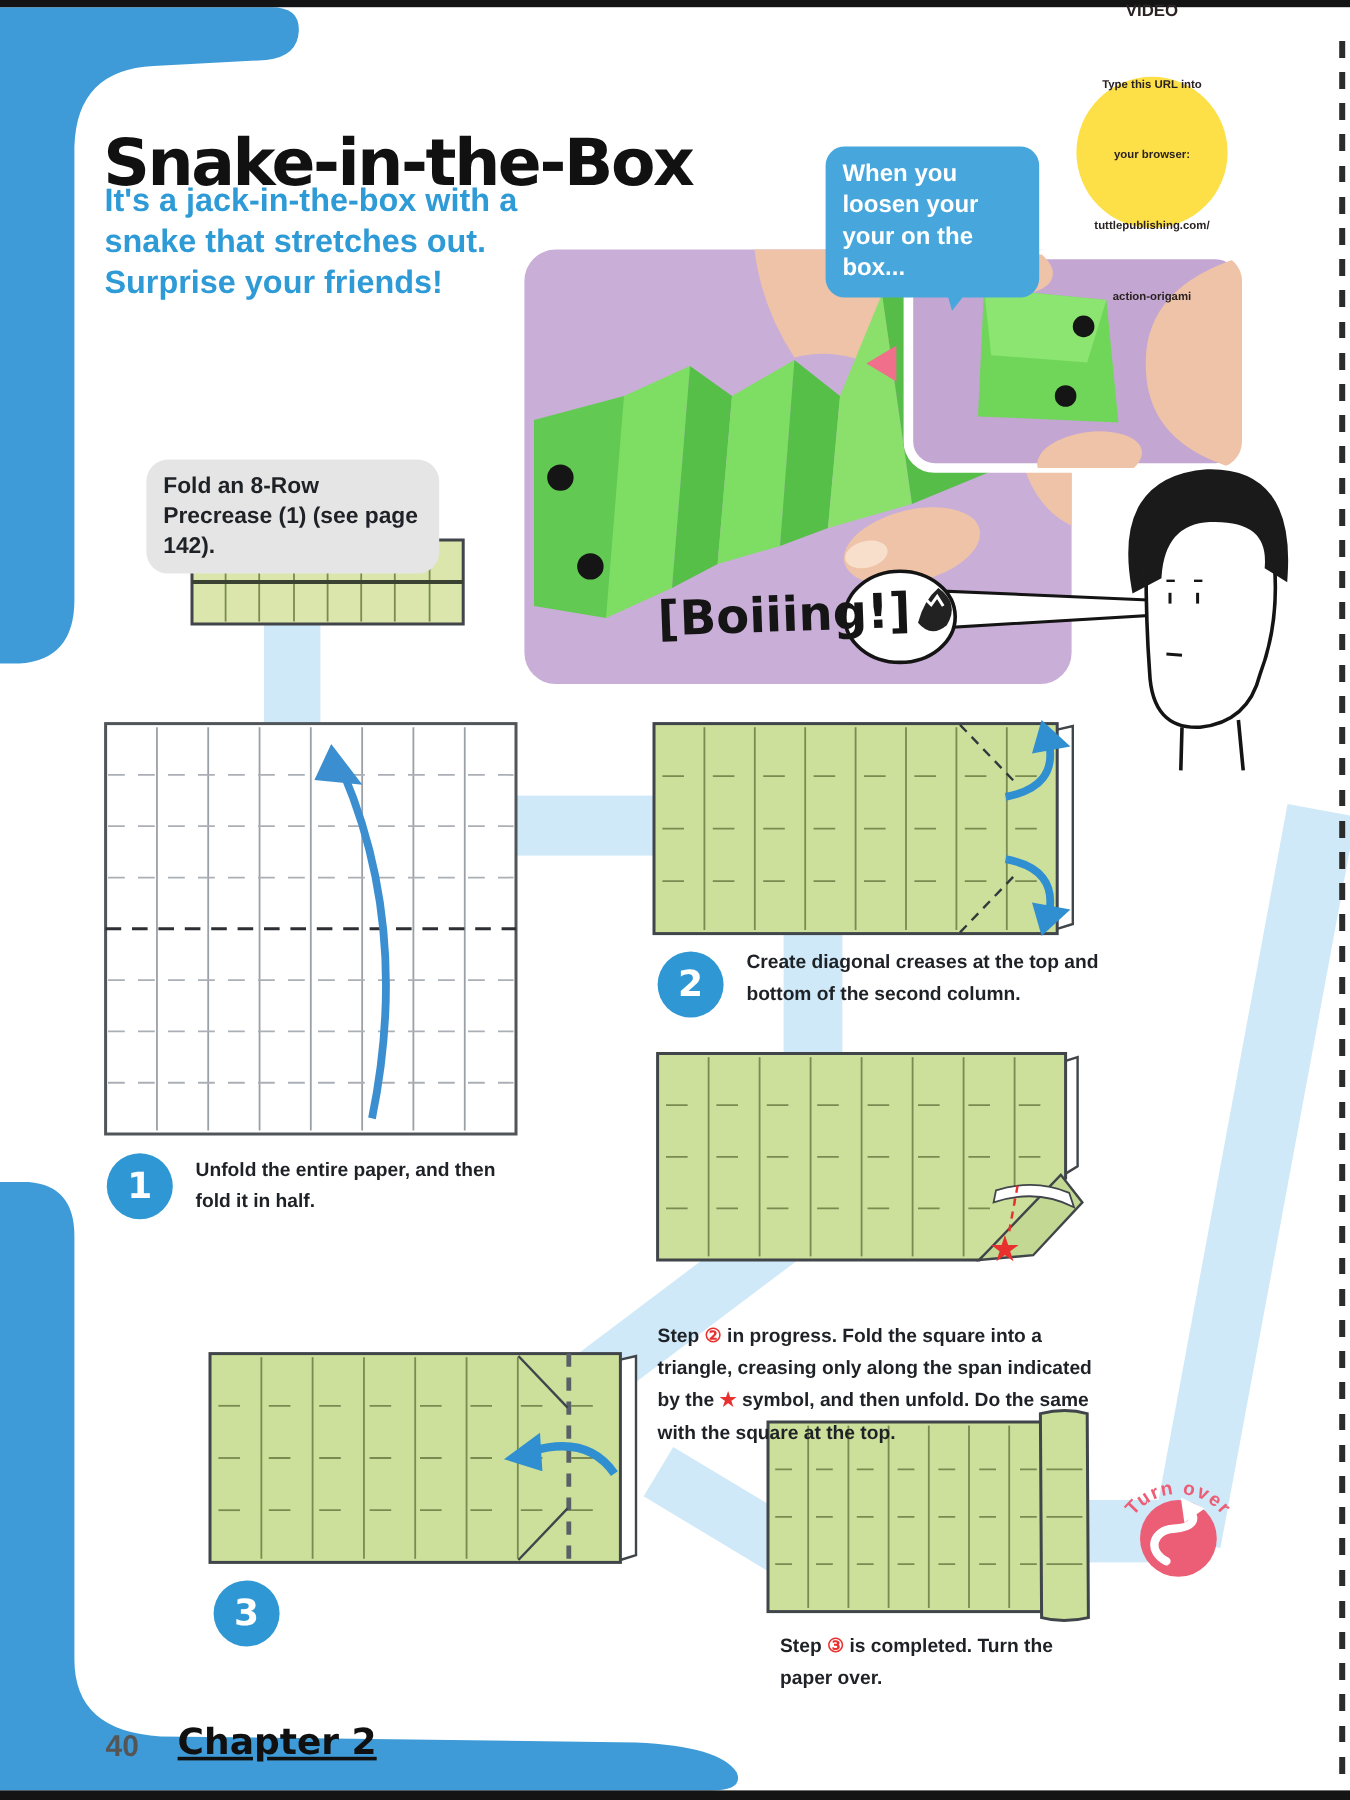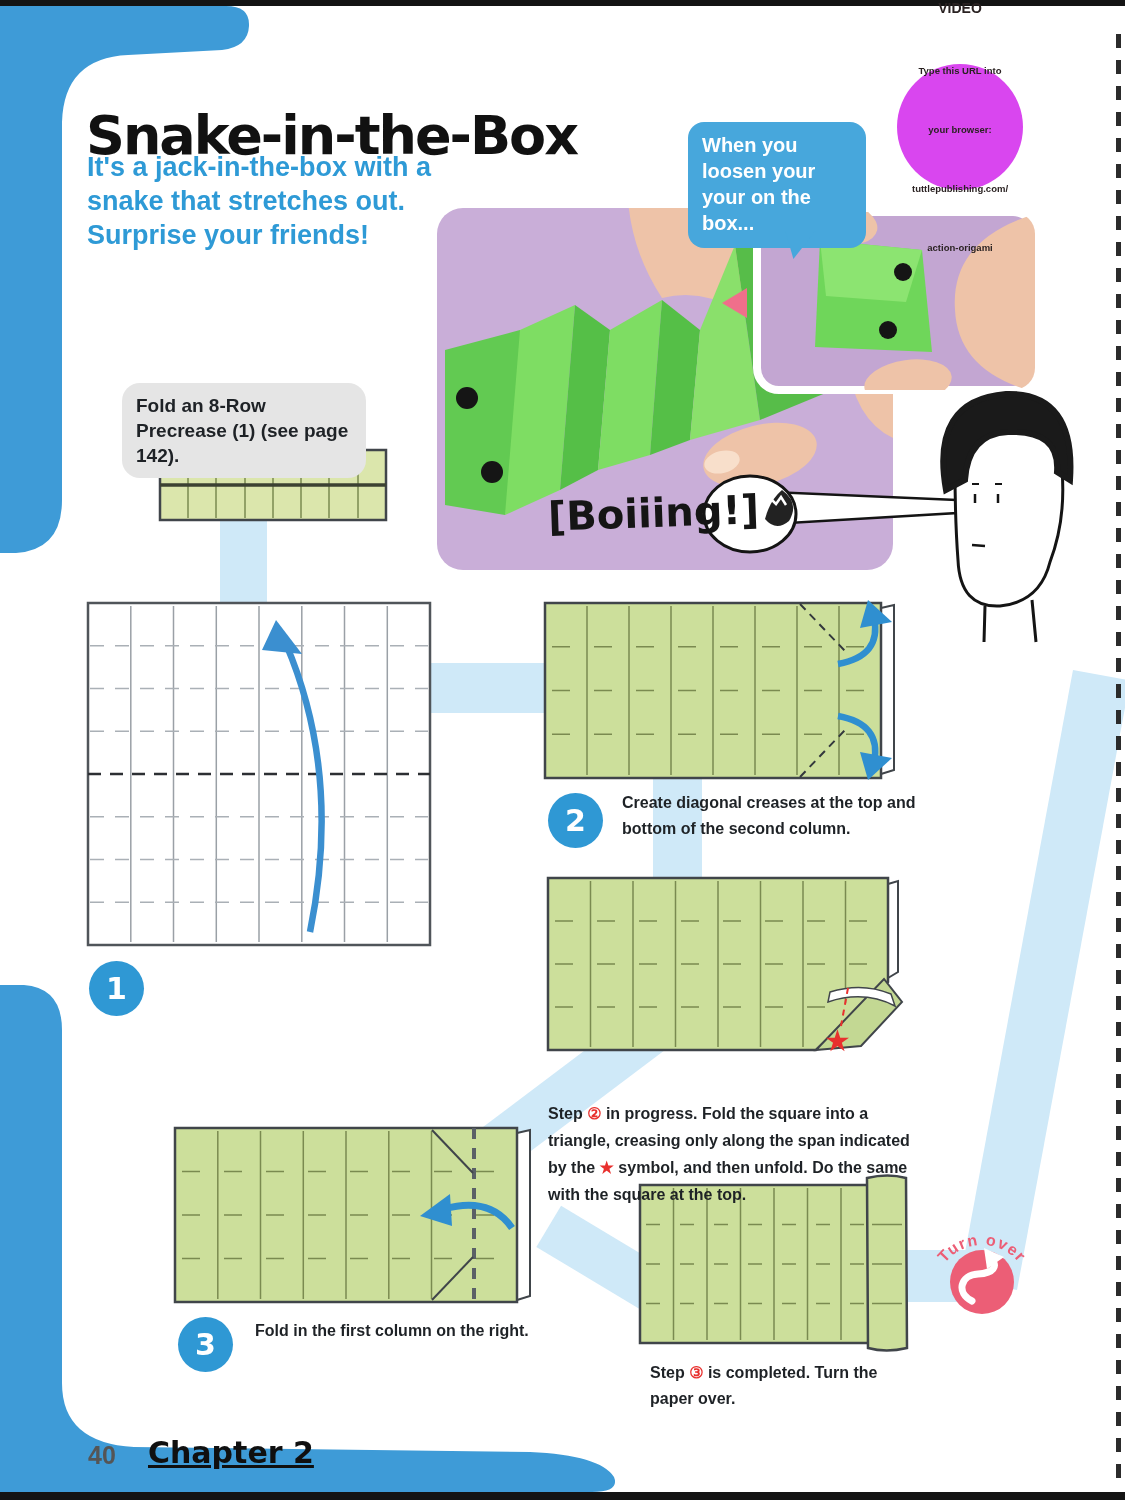--- a/index.html
+++ b/index.html
@@ -13,21 +13,21 @@
   .title{left:86px;top:70px;font:700 54px/60px "DejaVu Sans",sans-serif;
     letter-spacing:-2px;color:#111;text-align:center;}
   .subtitle{left:87px;top:150px;width:358px;font:700 27px/34px "Liberation Sans",sans-serif;
     color:#2e9ad6;}
   .bubble{left:688px;top:122px;width:178px;background:#47a7dc;border-radius:16px;
     padding:10px 12px 12px 14px;box-sizing:border-box;z-index:6;}
   .bubble-text{font:700 20px/26px "Liberation Sans",sans-serif;color:#fff;}
   .bubble-tail{position:absolute;left:92px;bottom:-26px;width:0;height:0;
     border:15px solid transparent;border-top:28px solid #47a7dc;transform:skewX(-14deg);}
   .video-badge{left:897px;top:64px;width:126px;height:126px;border-radius:50%;
-    background:#d946ef;z-index:7;display:flex;flex-direction:column;align-items:center;
+    background:#fde047;z-index:7;display:flex;flex-direction:column;align-items:center;
     justify-content:center;text-align:center;color:#2a2222;}
   .video-heading{font:700 14px/16px "Liberation Sans",sans-serif;margin-bottom:2px;}
   .video-line{font:700 9.5px/12px "Liberation Sans",sans-serif;margin-top:47px;}
   .sfx{left:548px;top:492px;font:700 40px/42px "DejaVu Sans",sans-serif;color:#151515;
     transform:rotate(-2deg);z-index:5;}
   .note-box{left:122px;top:383px;width:244px;background:#e5e5e5;border-radius:18px;
     padding:10px 14px;box-sizing:border-box;}
   .note-box-text,.caption{font:700 19px/25px "Liberation Sans",sans-serif;color:#1e2226;}
   .caption{font-size:16px;line-height:26px;}
   .num-circle{width:55px;height:55px;border-radius:50%;background:#2f98d4;color:#fff;
@@ -285,27 +285,27 @@
     <div class="video-line">action-origami</div>
   </div>
 
   <div class="abs sfx">[Boiiing!]</div>
 
   <div class="abs note-box">
     <div class="note-box-text">Fold an 8-Row Precrease (1) (see page 142).</div>
   </div>
 
   <div class="abs num-circle" style="left:89px;top:961px;">1</div>
+  <div class="abs caption" style="left:163px;top:963px;width:252px;">Unfold the entire paper, and then fold it in half.</div>
 
   <div class="abs num-circle" style="left:548px;top:793px;">2</div>
   <div class="abs caption" style="left:622px;top:790px;width:338px;">Create diagonal creases at the top and bottom of the second column.</div>
 
   <div class="abs caption" style="left:548px;top:1068px;width:376px;line-height:27px;margin-top:32px;"><span>Step </span><span class="red">②</span><span> in progress. Fold the square into a triangle, creasing only along the span indicated by the </span><span class="red">★</span><span> symbol, and then unfold. Do the same with the square at the top.</span></div>
 
   <div class="abs num-circle" style="left:178px;top:1317px;">3</div>
-  <div class="abs caption" style="left:255px;top:1318px;width:302px;">Fold in the first column on the right.</div>
 
   <div class="abs caption" style="left:650px;top:1360px;width:268px;"><span>Step </span><span class="red">③</span><span> is completed. Turn the paper over.</span></div>
 
   <div class="abs footer-pagenum">40</div>
   <div class="abs footer-chapter">Chapter 2</div>
 
 </div>
 
 </body></html>

